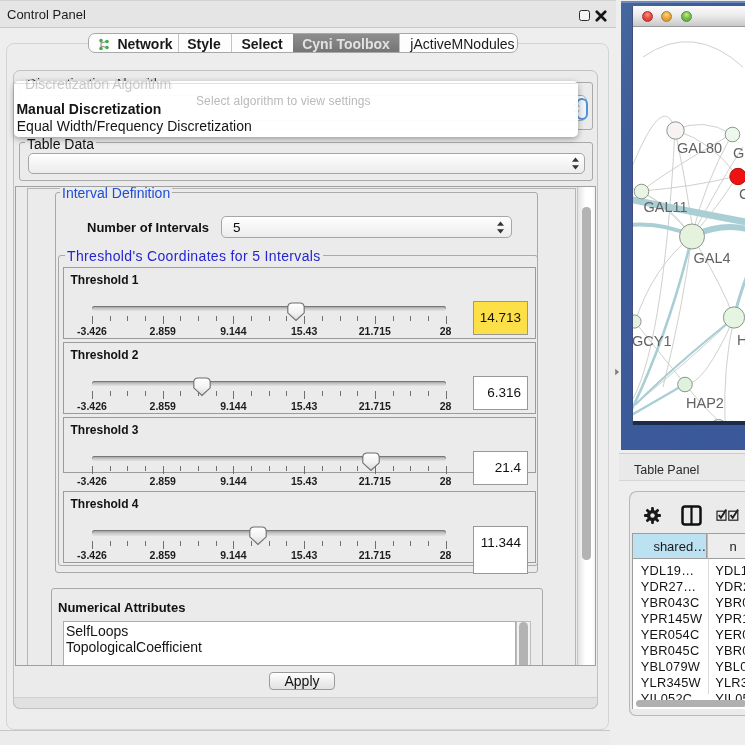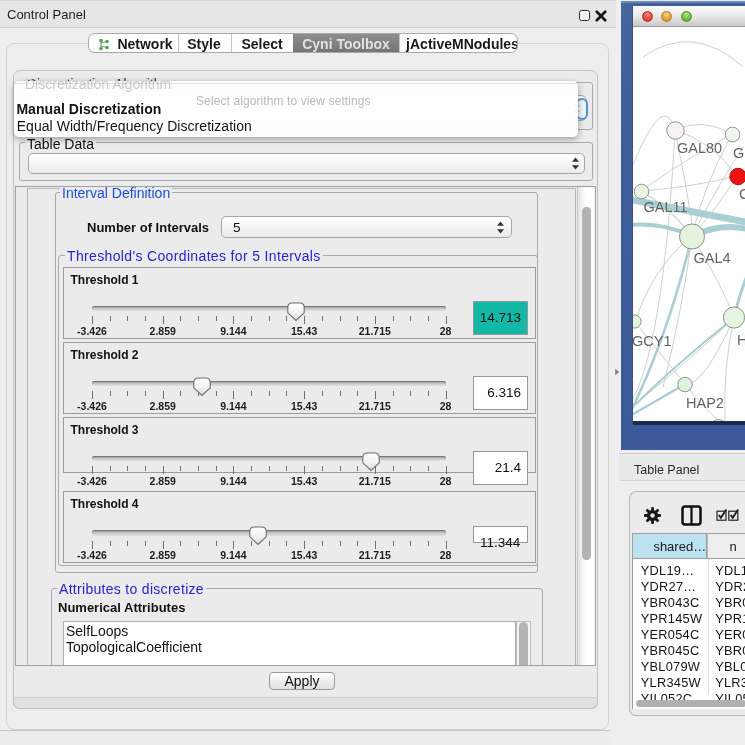--- a/index.html
+++ b/index.html
@@ -27,21 +27,21 @@
       <path d="M 3 2.5 L 3 10.5 M 3 5 L 8.5 3.5 M 3 8 L 8.5 9.5" stroke="#8a8a8a" stroke-width="1"></path>
       <circle cx="3" cy="2.5" r="1.8" fill="#3fae49"></circle>
         <circle cx="3" cy="10.5" r="1.8" fill="#3fae49"></circle>
       <circle cx="9" cy="3.5" r="1.8" fill="#3fae49"></circle>
         <circle cx="9" cy="9.5" r="1.8" fill="#3fae49"></circle>
     </svg>
     <div class="abs" style="left:24px;top:2px;width:64px;text-align:center;font-size:14px;color:#191919;font-weight:600">Network</div>
     <div class="abs" style="left:89px;top:2px;width:52px;text-align:center;font-size:14px;color:#191919;font-weight:600">Style</div>
     <div class="abs" style="left:142px;top:2px;width:62px;text-align:center;font-size:14px;color:#191919;font-weight:600">Select</div>
     <div class="abs" style="left:204px;top:2px;width:106px;text-align:center;font-size:14px;color:#e2e2e2;font-weight:600">Cyni Toolbox</div>
-    <div class="abs" style="left:310px;top:2px;width:127px;text-align:center;font-size:14px;color:#191919;font-weight:700">jActiveMNodules</div>
+    <div class="abs" style="left:310px;top:2px;width:127px;text-align:center;font-size:14px;color:#191919;font-weight:400">jActiveMNodules</div>
   </div>
 
   <div class="abs" style="left:13px;top:69.5px;width:585px;height:639px;background:#ebebeb;border:1px solid #c2c2c2;border-radius:7px"></div>
   <div class="abs" style="left:13px;top:697px;width:585px;height:11.5px;background:#e1e1e1;border:1px solid #c2c2c2;border-top:1px solid #cfcfcf;border-radius:0 0 7px 7px"></div>
 
   <div class="abs" style="left:19px;top:82px;width:574px;height:48px;border:1px solid #a9a9a9;border-radius:3px"></div>
   <div class="abs" style="left:25px;top:76px;font-size:14px;color:#3c3c3c;background:#ebebeb;padding:0 2px">Discretization Algorithm</div>
 
   <div class="abs" style="left:25px;top:95px;width:562px;height:26px;border-radius:6px;background:#fff;border:1px solid #a9a9a9"></div>
   <svg class="abs" style="left:571.5px;top:102px" width="9" height="13" viewBox="0 0 9 13">
@@ -109,21 +109,21 @@
 <svg style="position:absolute;left:223.5px;top:34px" width="18" height="20" viewBox="0 0 18 20">
 <path d="M 0.8 5.5 Q 0.8 1 5.2 1 L 12.8 1 Q 17.2 1 17.2 5.5 L 17.2 10.8 L 9 18.4 L 0.8 10.8 Z" fill="url(#thg)" stroke="#6d6d6d" stroke-width="1.1"></path>
 <defs>
               <linearGradient id="thg" x1="0" y1="0" x2="0" y2="1">
                 <stop offset="0" stop-color="#ffffff"></stop>
                 <stop offset="0.55" stop-color="#f2f2f2"></stop>
                 <stop offset="1" stop-color="#d8d8d8"></stop>
               </linearGradient>
             </defs>
 </svg>
-<div style="position:absolute;left:409.0px;top:33.5px;width:55.5px;height:33.5px;background:#14b8a6;border:1px solid #989898;box-sizing:border-box;font-size:13.5px;color:#111;text-align:right;line-height:31px;padding-right:6px">14.713</div>
+<div style="position:absolute;left:409.0px;top:33.5px;width:55.5px;height:33.5px;background:#fde047;border:1px solid #989898;box-sizing:border-box;font-size:13.5px;color:#111;text-align:right;line-height:31px;padding-right:6px">14.713</div>
 </div>
         <div style="position:absolute;left:61.5px;top:341.8px;width:473.5px;height:72px;border:1px solid #9b9b9b;background:#ebebeb;box-sizing:border-box">
 <div style="position:absolute;left:7px;top:5px;font-size:12px;font-weight:bold;color:#111">Threshold 2</div>
 <div style="position:absolute;left:28.5px;top:38px;width:354px;height:5.5px;border-radius:3px;background:linear-gradient(#8f8f8f,#c9c9c9 55%,#e3e3e3);box-shadow:inset 0 1px 0 #787878"></div>
 <div style="position:absolute;left:28.5px;top:48.5px;width:1px;height:8px;background:#6f6f6f"></div>
           <div style="position:absolute;left:46.2px;top:48.5px;width:1px;height:5px;background:#6f6f6f"></div>
           <div style="position:absolute;left:63.8px;top:48.5px;width:1px;height:5px;background:#6f6f6f"></div>
           <div style="position:absolute;left:81.5px;top:48.5px;width:1px;height:5px;background:#6f6f6f"></div>
           <div style="position:absolute;left:99.2px;top:48.5px;width:1px;height:8px;background:#6f6f6f"></div>
           <div style="position:absolute;left:116.9px;top:48.5px;width:1px;height:5px;background:#6f6f6f"></div>
@@ -235,25 +235,24 @@
 <svg style="position:absolute;left:185.6px;top:34px" width="18" height="20" viewBox="0 0 18 20">
 <path d="M 0.8 5.5 Q 0.8 1 5.2 1 L 12.8 1 Q 17.2 1 17.2 5.5 L 17.2 10.8 L 9 18.4 L 0.8 10.8 Z" fill="url(#thg)" stroke="#6d6d6d" stroke-width="1.1"></path>
 <defs>
               <linearGradient id="thg" x1="0" y1="0" x2="0" y2="1">
                 <stop offset="0" stop-color="#ffffff"></stop>
                 <stop offset="0.55" stop-color="#f2f2f2"></stop>
                 <stop offset="1" stop-color="#d8d8d8"></stop>
               </linearGradient>
             </defs>
 </svg>
-<div style="position:absolute;left:409.0px;top:33.5px;width:55.5px;height:17px;background:#fff;border:1px solid #989898;box-sizing:border-box;font-size:13.5px;color:#111;text-align:center;line-height:31px;">11.344</div>
+<div style="position:absolute;left:409.0px;top:33.5px;width:55.5px;height:48px;background:#fff;border:1px solid #989898;box-sizing:border-box;font-size:13.5px;color:#111;text-align:right;line-height:31px;padding-right:6px">11.344</div>
 </div>
 
       <div class="abs" style="left:50px;top:587.5px;width:492px;height:100px;border:1px solid #a9a9a9;border-radius:3px"></div>
-      <div class="abs" style="left:56px;top:581px;font-size:14px;color:#2525cf;background:#ebebeb;padding:0 2px;letter-spacing:0.3px">Attributes to discretize</div>
       <div class="abs" style="left:57px;top:599.5px;font-size:13px;font-weight:bold;color:#111">Numerical Attributes</div>
       <div class="abs" style="left:62px;top:620.5px;width:453px;height:60px;background:#fff;border:1px solid #adadad"></div>
       <div class="abs" style="left:65px;top:622.5px;font-size:14px;color:#141414">SelfLoops</div>
       <div class="abs" style="left:65px;top:639px;font-size:14px;color:#141414">TopologicalCoefficient</div>
       <div class="abs" style="left:515px;top:620.5px;width:15px;height:60px;background:#f2f2f2;border:1px solid #bdbdbd"></div>
       <div class="abs" style="left:518px;top:622px;width:9px;height:58px;background:#b3b3b3;border-radius:4.5px"></div>
     </div>
 
     <div class="abs" style="left:560.5px;top:0;width:20px;height:480px;background:linear-gradient(90deg,#e3e3e3,#ffffff 40%,#ffffff 75%,#e9e9e9);border-left:1px solid #c4c4c4"></div>
     <div class="abs" style="left:566px;top:20px;width:8.5px;height:353px;background:#b3b3b3;border-radius:4.2px"></div>

